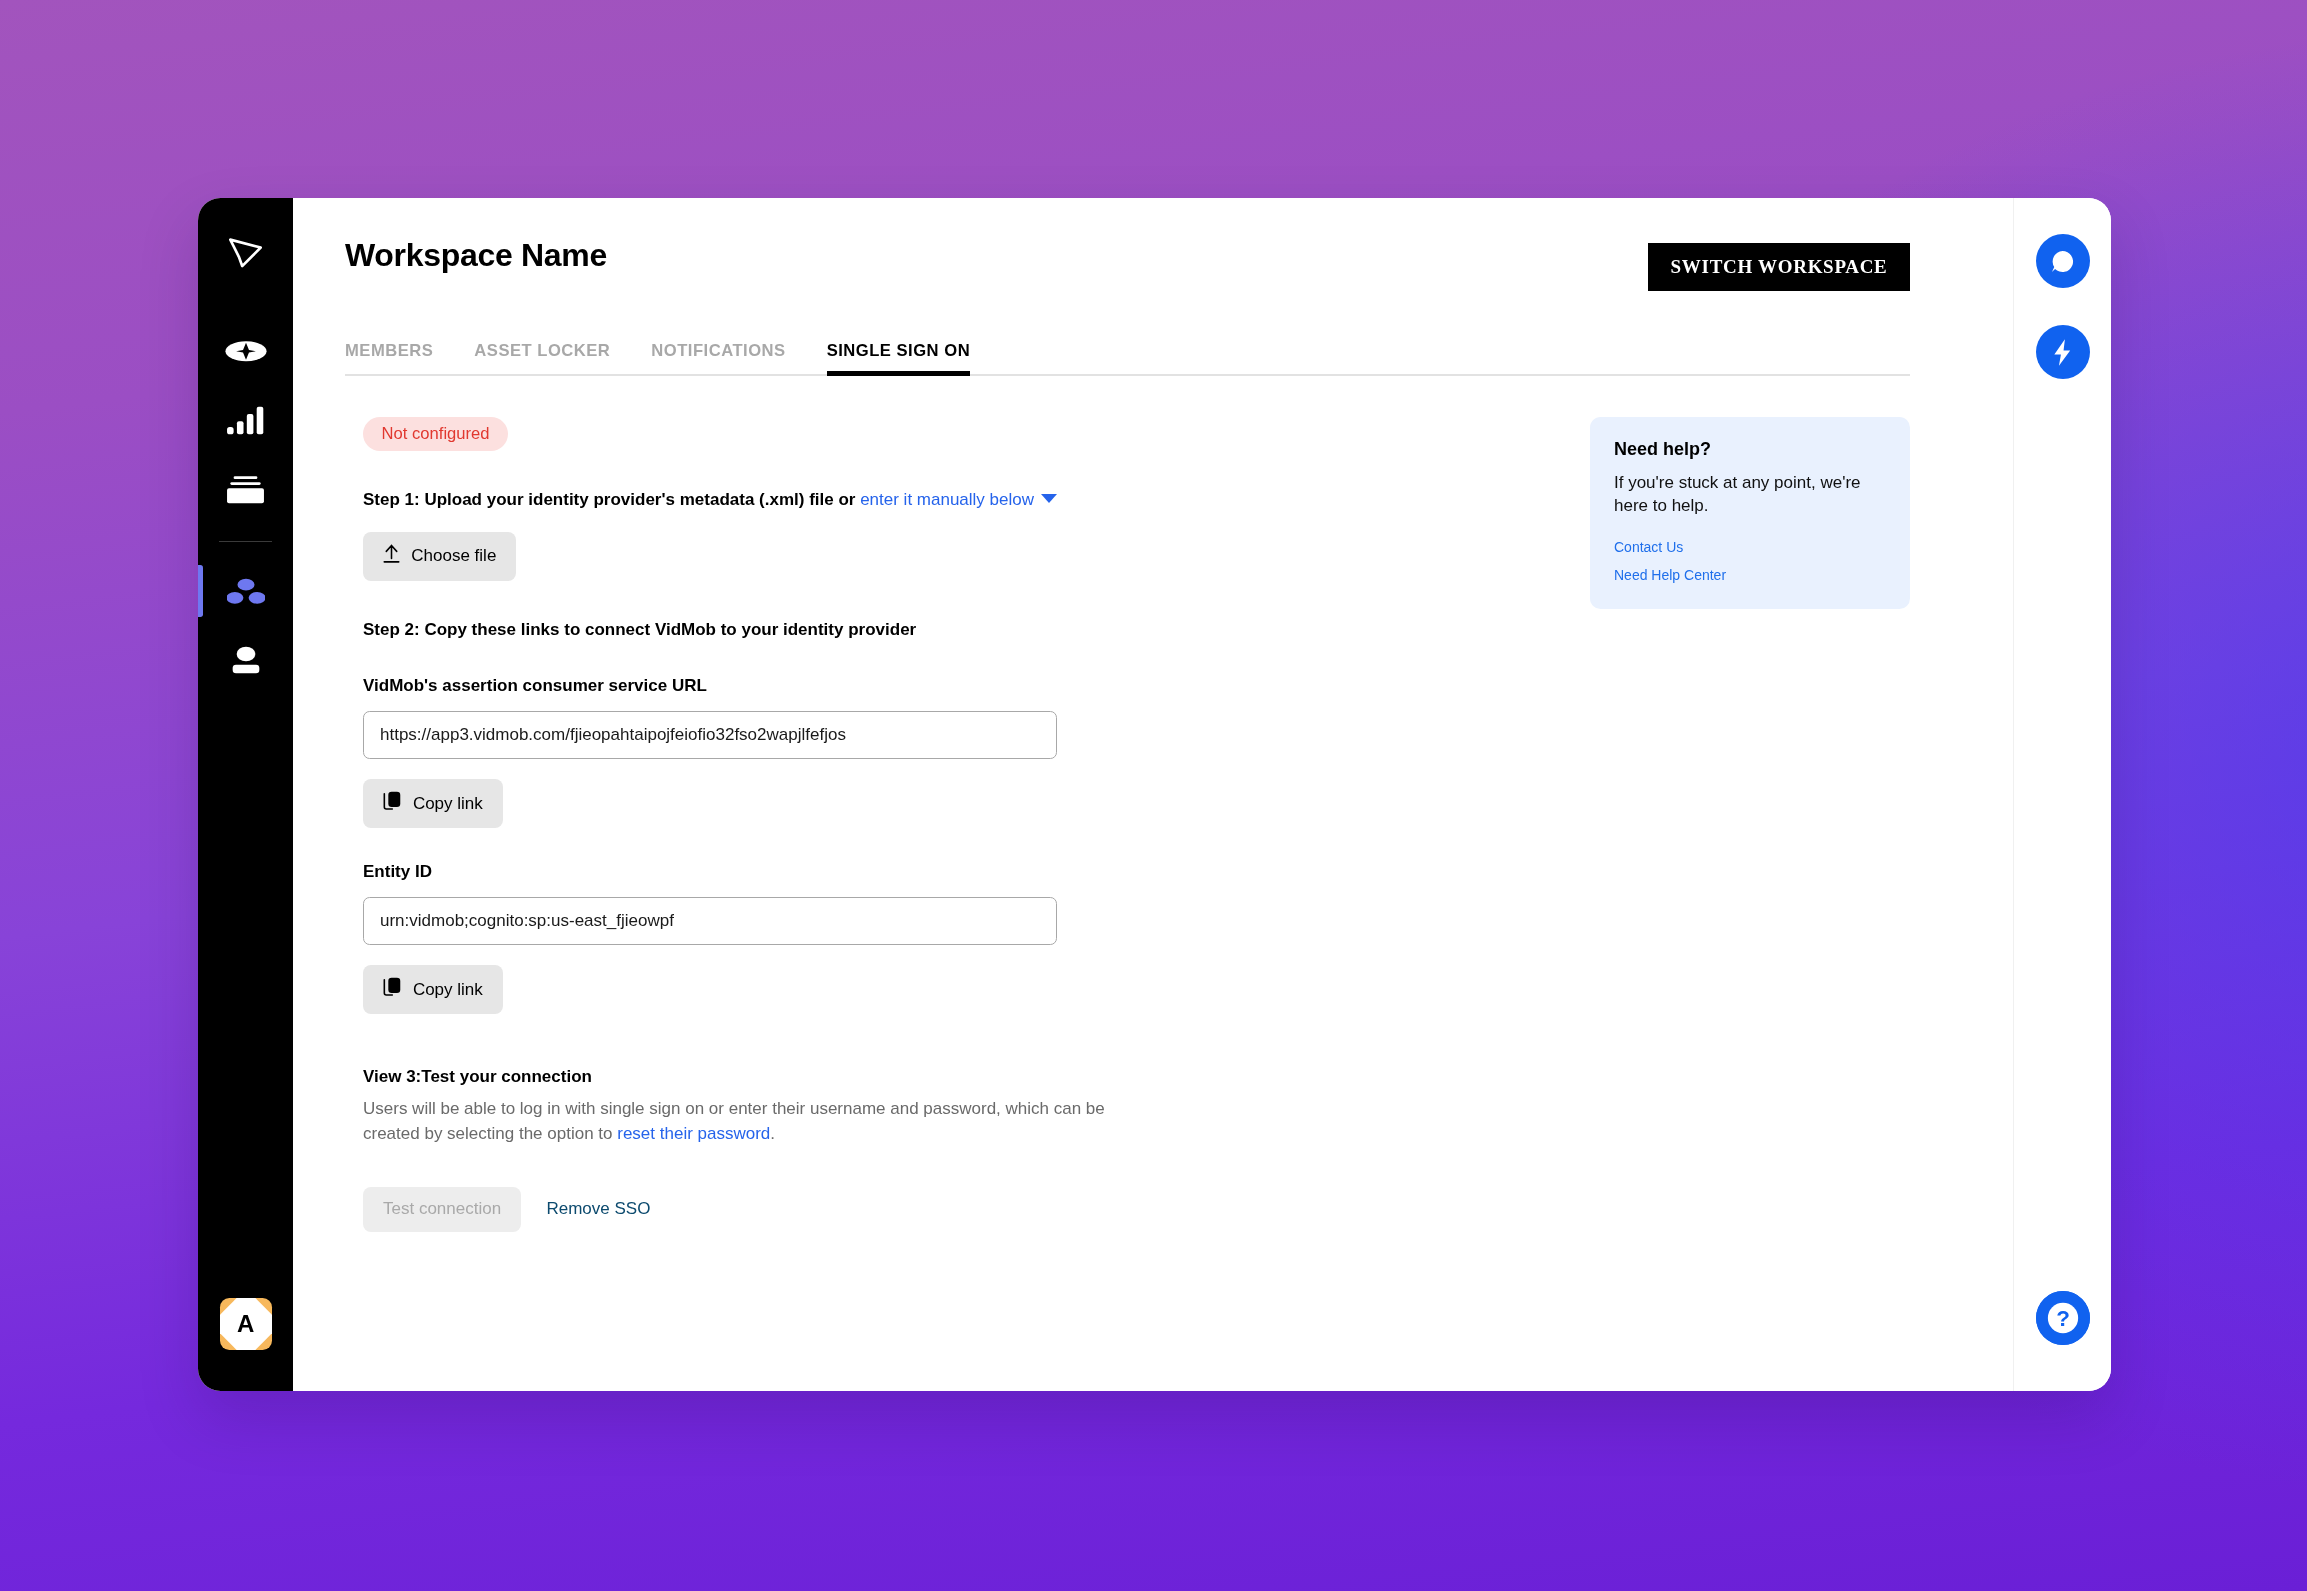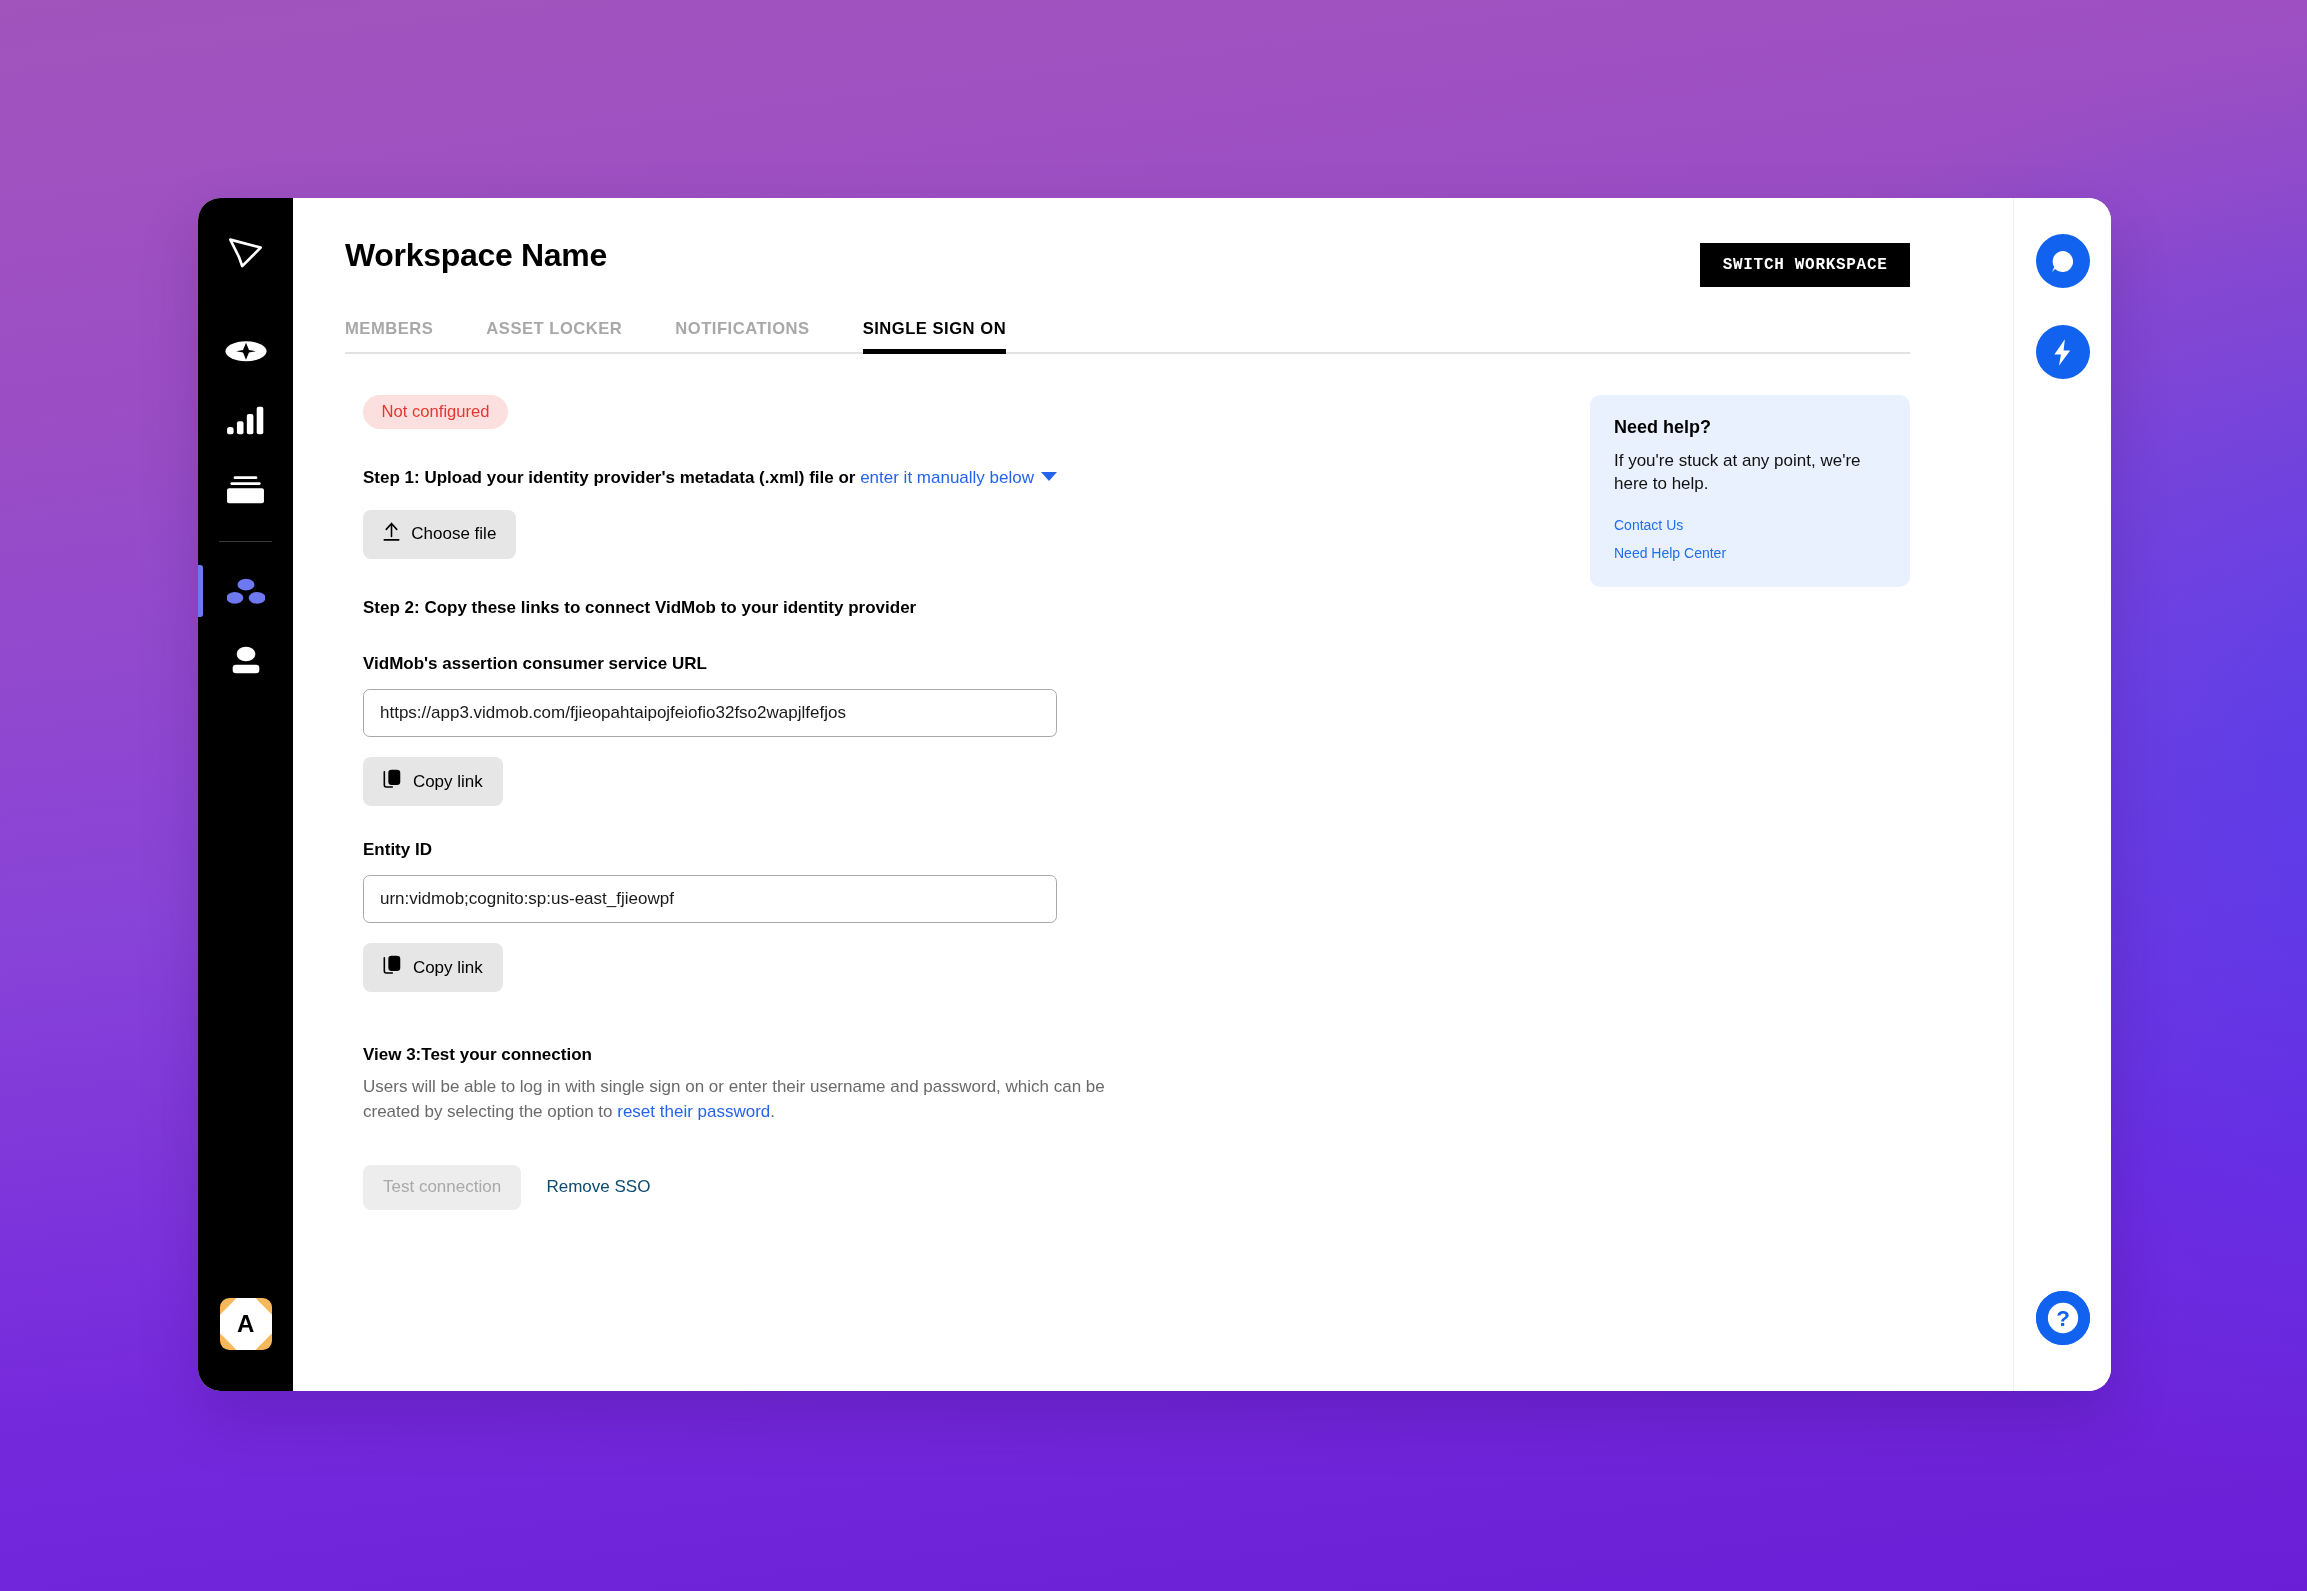--- a/index.html
+++ b/index.html
@@ -117,35 +117,35 @@
     font-size: 32px;
     font-weight: bold;
     color: #000;
     letter-spacing: -0.3px;
     line-height: 1.1;
   }
   .switch-btn {
     background: #000000;
     color: #ffffff;
     border: none;
-    font-family: Liberation Mono, monospace;
-    font-size: 16px;
+    font-family: Liberation Serif, serif;
+    font-size: 19px;
     font-weight: bold;
     letter-spacing: 0.7px;
     padding: 13.3px 22.5px;
     cursor: pointer;
     margin-top: 4.6px;
   }
 
   
   .tabs {
     display: flex;
     align-items: flex-end;
-    gap: 12px;
-    margin-top: 32px;
+    gap: 0;
+    margin-top: 50px;
     padding-right: 103px;
     position: relative;
   }
   .tabs::after {
     content: "";
     position: absolute;
     left: 0; right: 103px; bottom: 0;
     height: 2px;
     background: #e2e2e2;
   }

